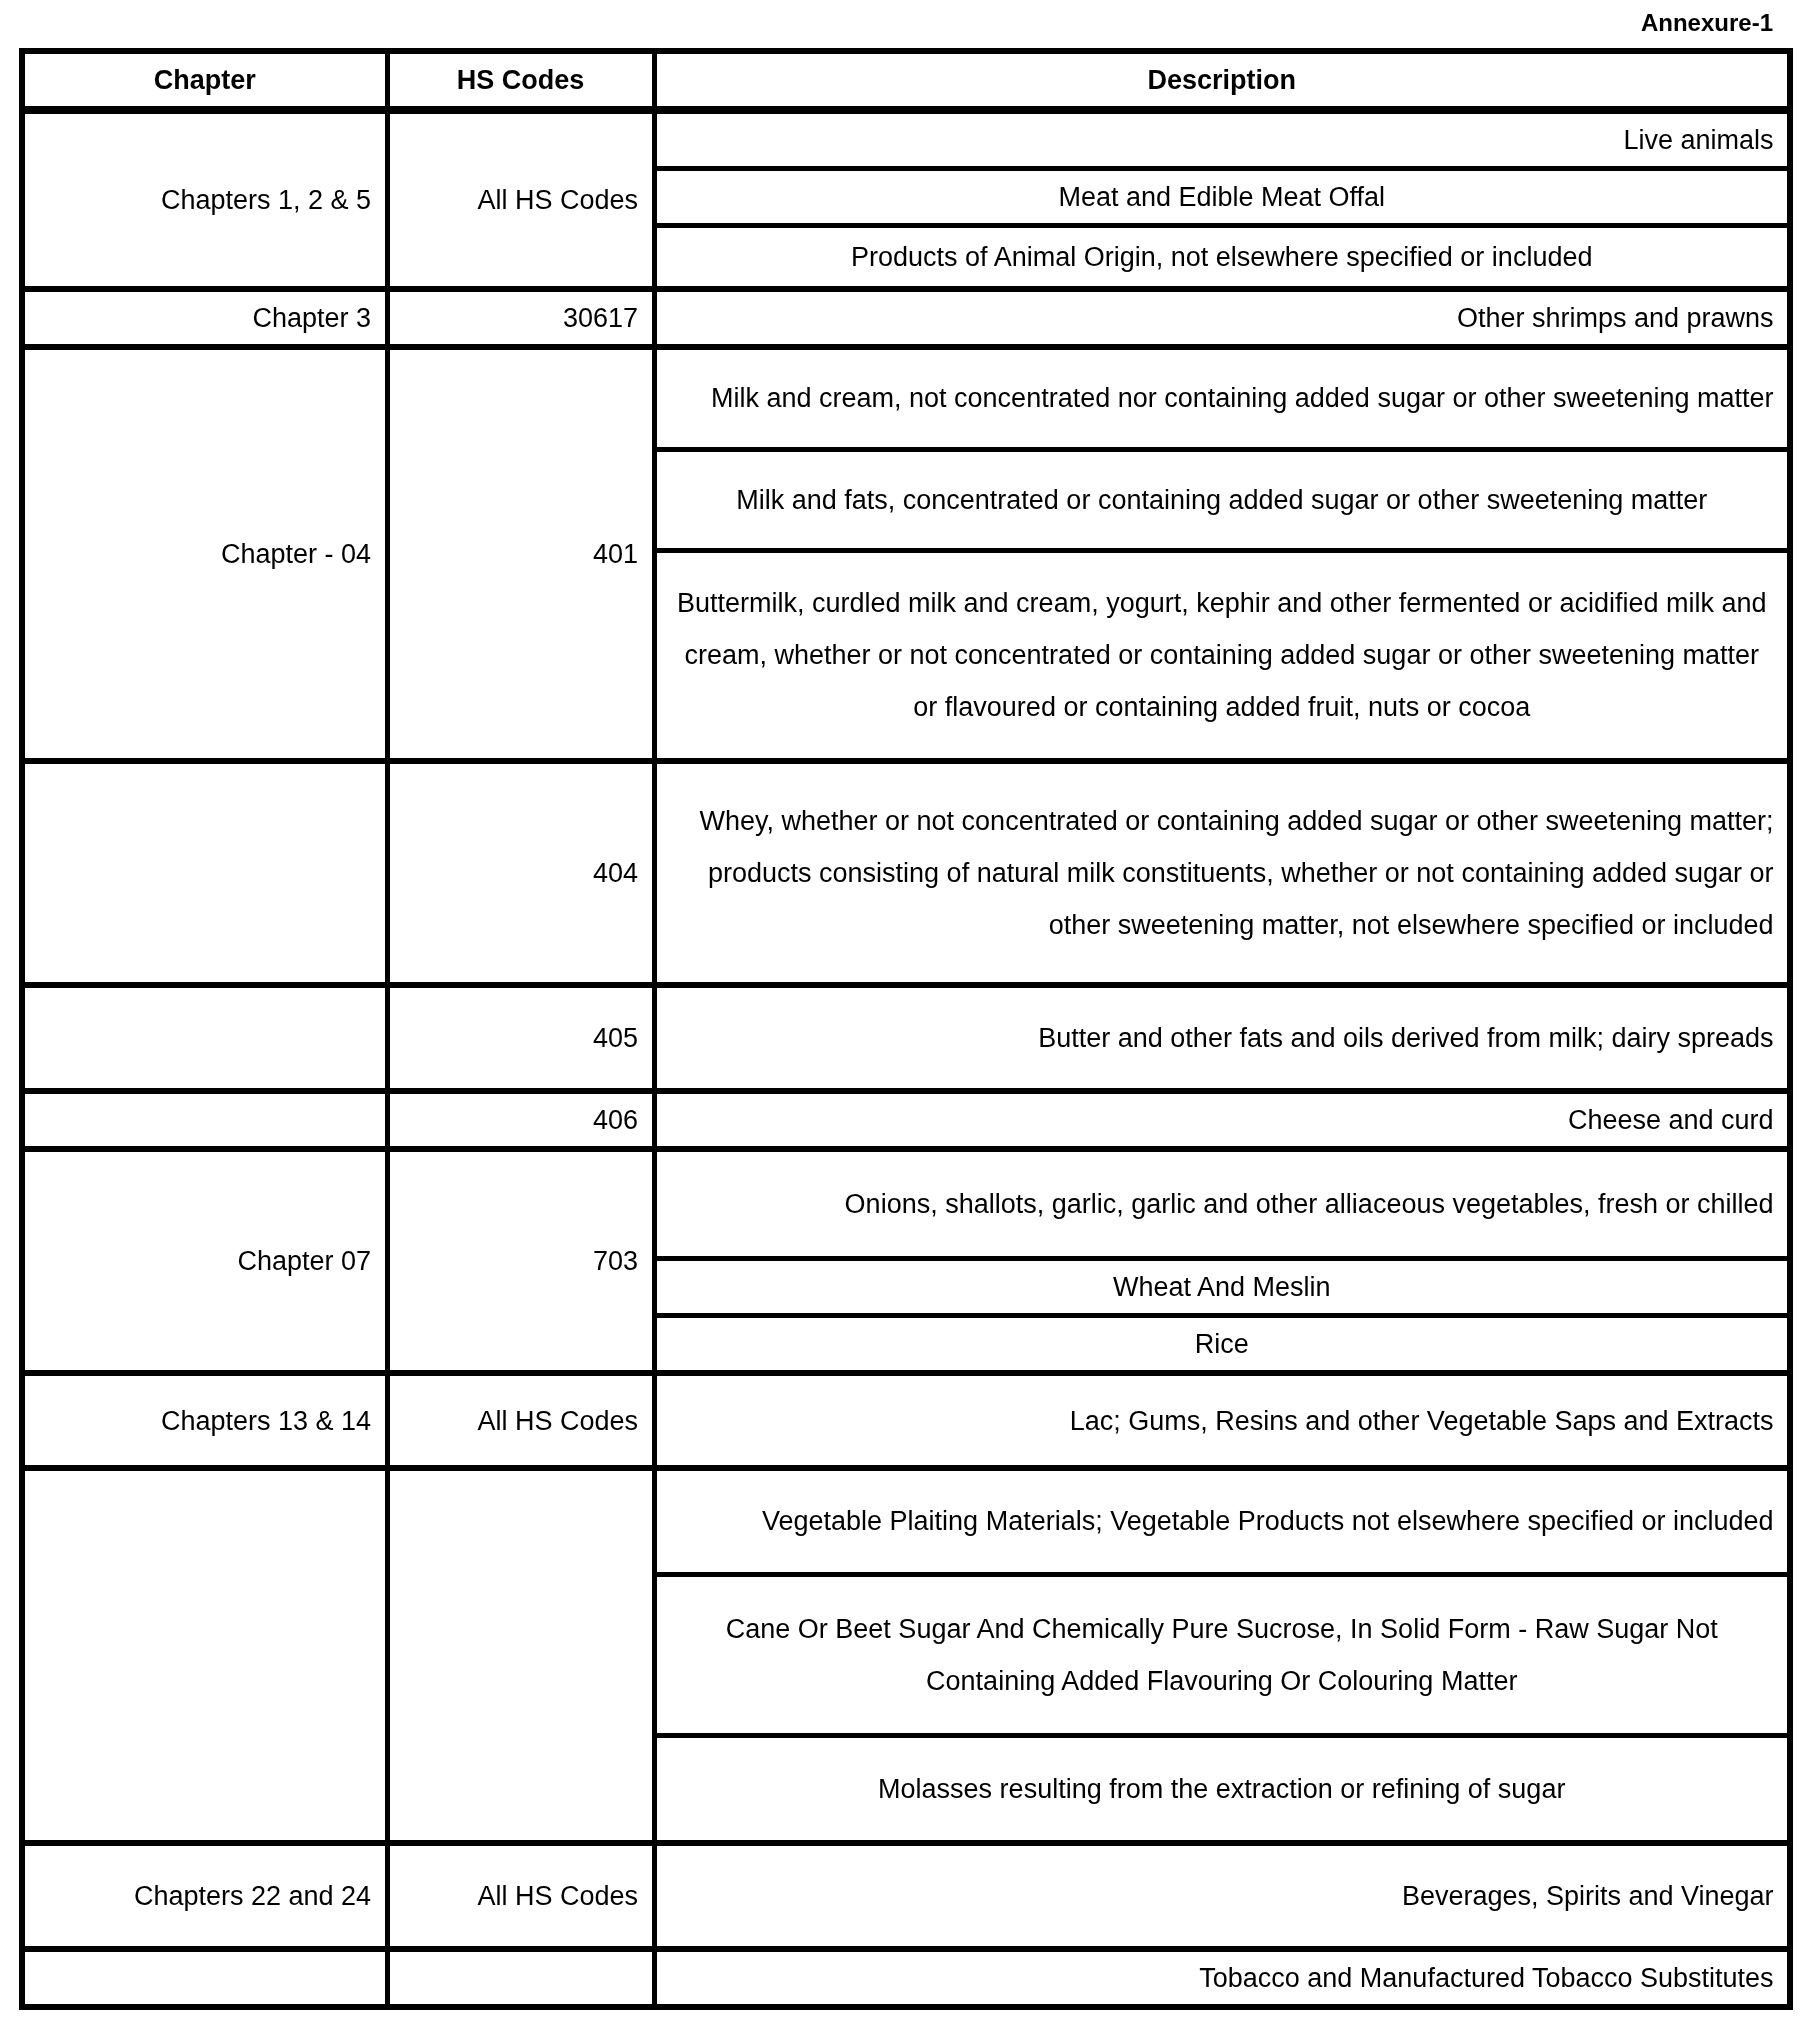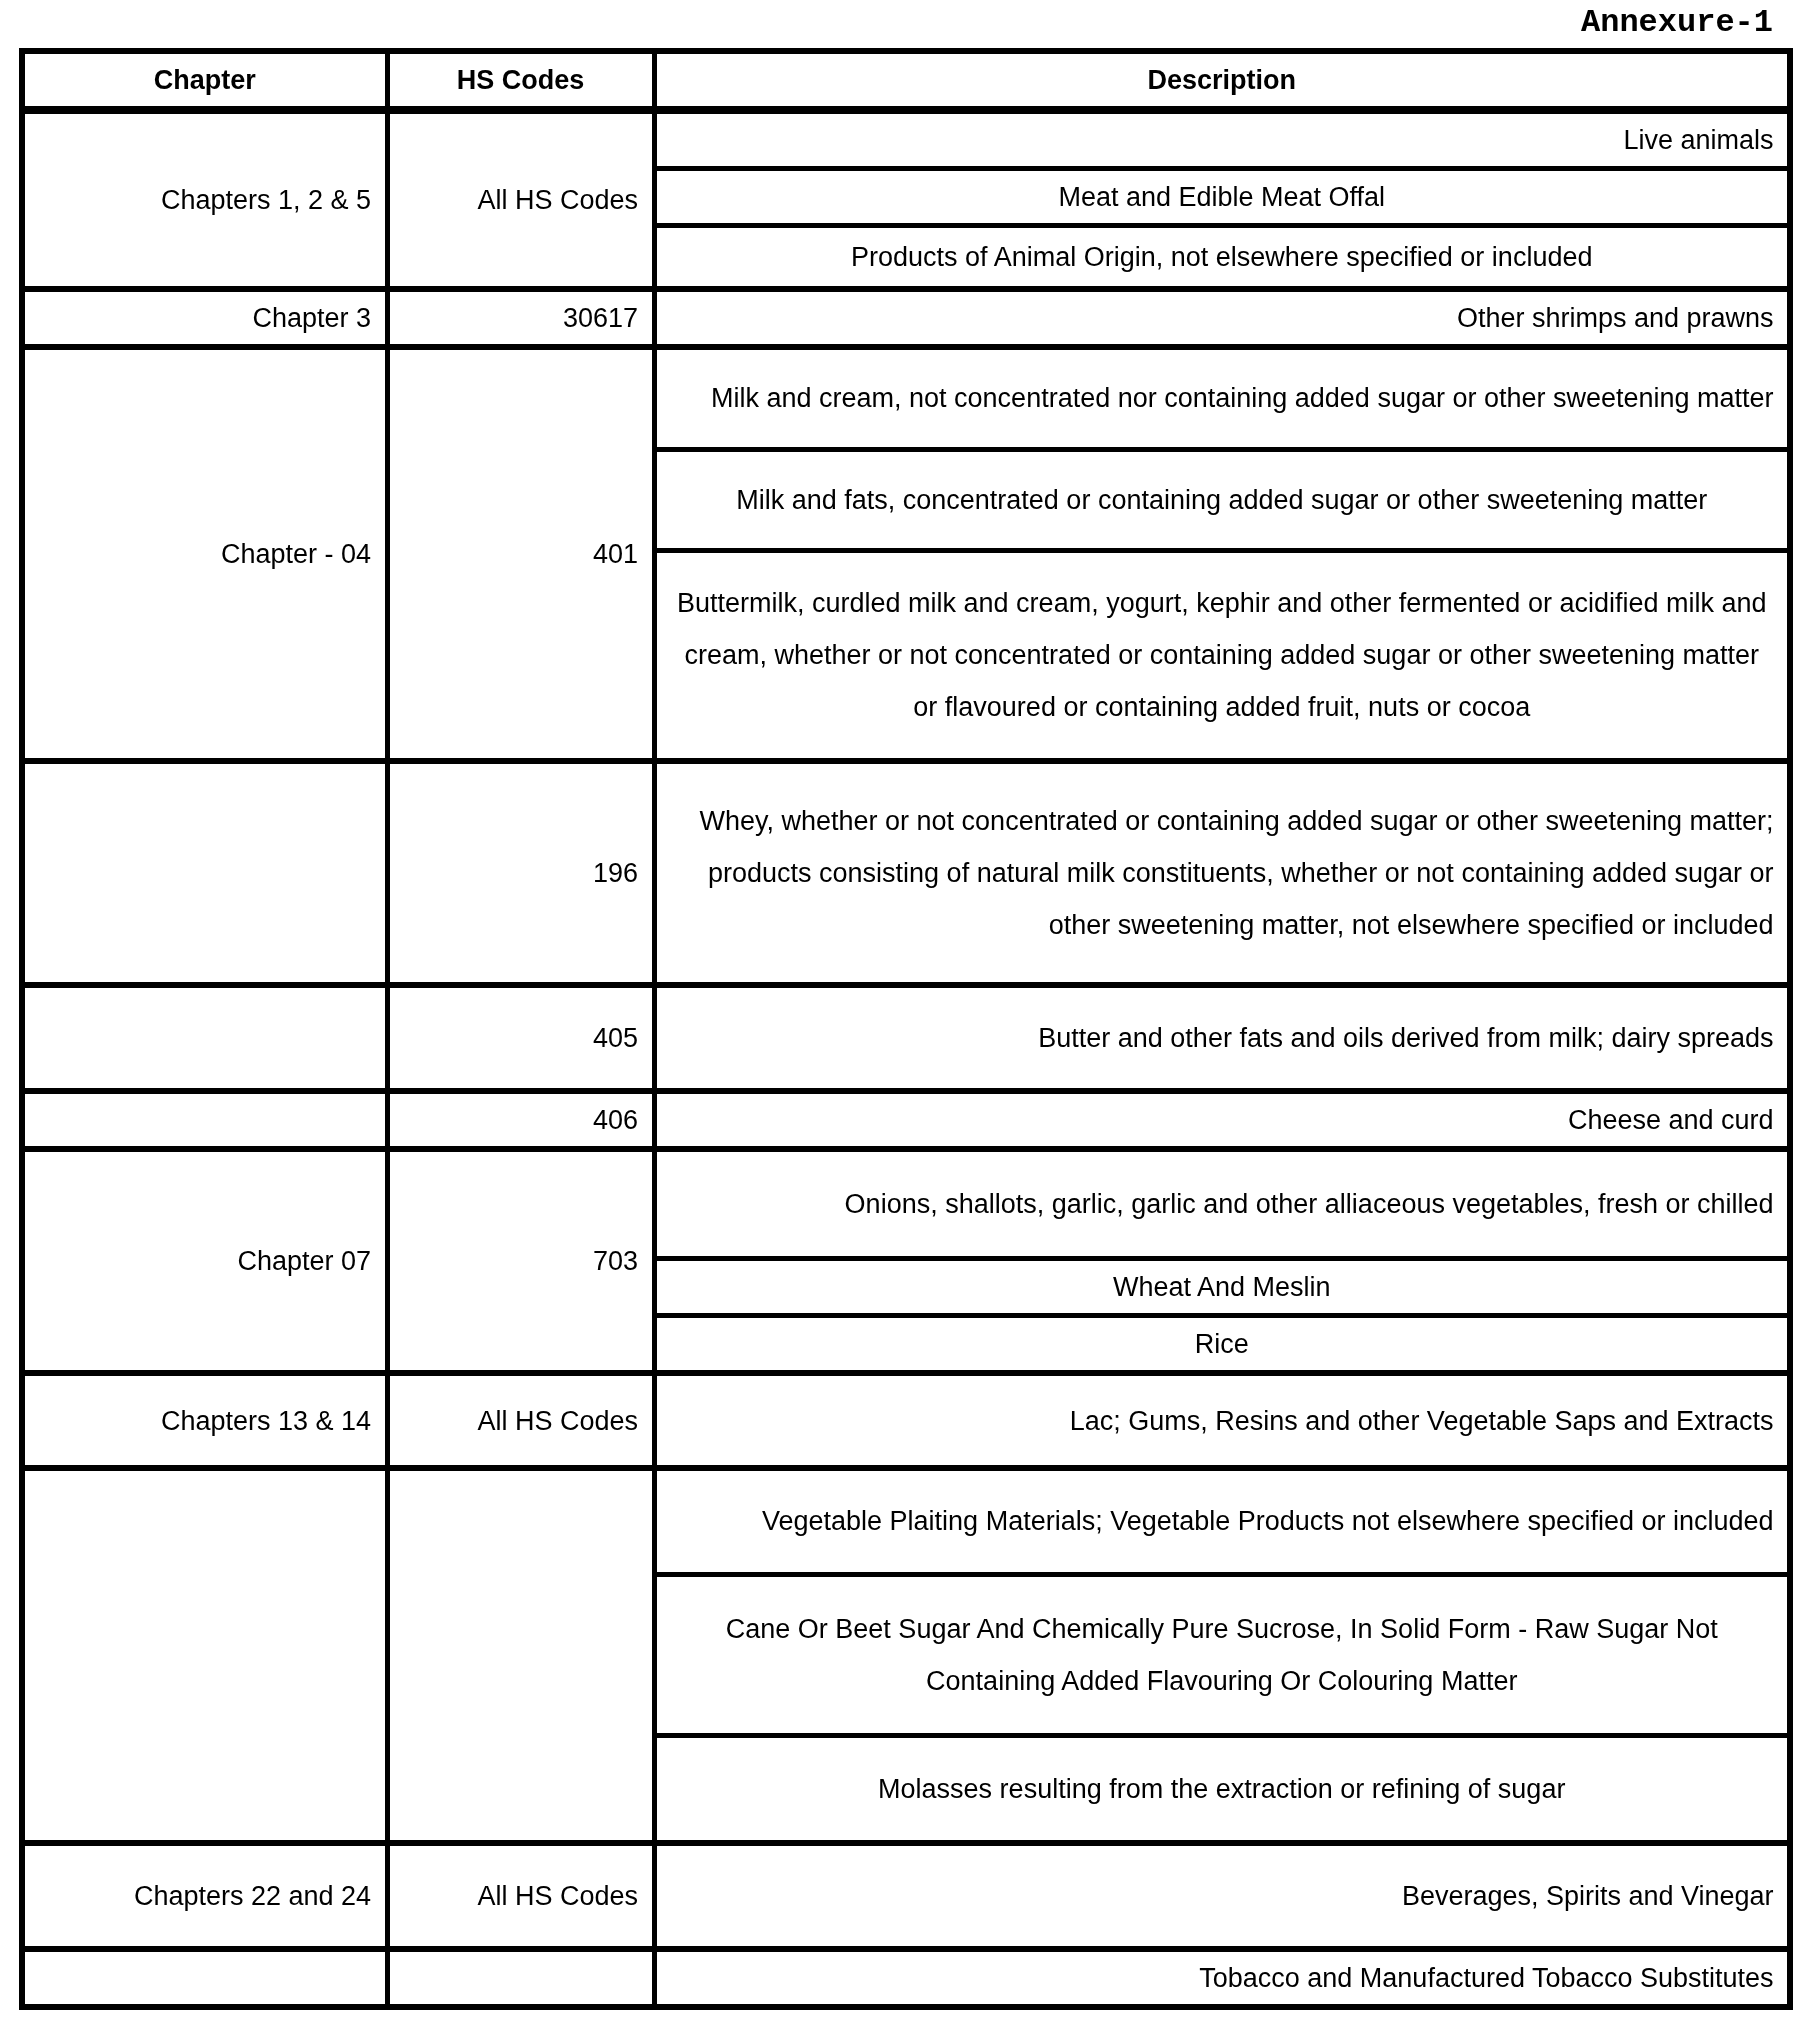--- a/index.html
+++ b/index.html
@@ -19,25 +19,24 @@
     height: 2031px;
     background: #ffffff;
     overflow: hidden;
   }
   .doc-title {
     position: absolute;
     top: 1.9px;
     left: 19px;
     width: 1754px;
     text-align: right;
-    font-size: 32px;
+    font-size: 24px;
     font-weight: bold;
     line-height: 42px;
     letter-spacing: 0px;
-    font-family: Liberation Mono, monospace;
   }
   table.annex {
     position: absolute;
     top: 48px;
     left: 19px;
     width: 1768px;
     border-collapse: collapse;
     table-layout: fixed;
     border: 6.7px solid #000000;
   }
@@ -107,21 +106,21 @@
       </tr>
       <tr class="sub-row" style="height:101px">
         <td>Milk and fats, concentrated or containing added sugar or other sweetening matter</td>
       </tr>
       <tr class="sub-row" style="height:210px">
         <td>Buttermilk, curdled milk and cream, yogurt, kephir and other fermented or acidified milk and cream, whether or not concentrated or containing added sugar or other sweetening matter or flavoured or containing added fruit, nuts or cocoa</td>
       </tr>
 
       <tr class="group-start" style="height:224px">
         <td></td>
-        <td>196</td>
+        <td>404</td>
         <td>Whey, whether or not concentrated or containing added sugar or other sweetening matter; products consisting of natural milk constituents, whether or not containing added sugar or other sweetening matter, not elsewhere specified or included</td>
       </tr>
 
       <tr class="group-start" style="height:106px">
         <td></td>
         <td>405</td>
         <td>Butter and other fats and oils derived from milk; dairy spreads</td>
       </tr>
 
       <tr class="group-start" style="height:51px">

